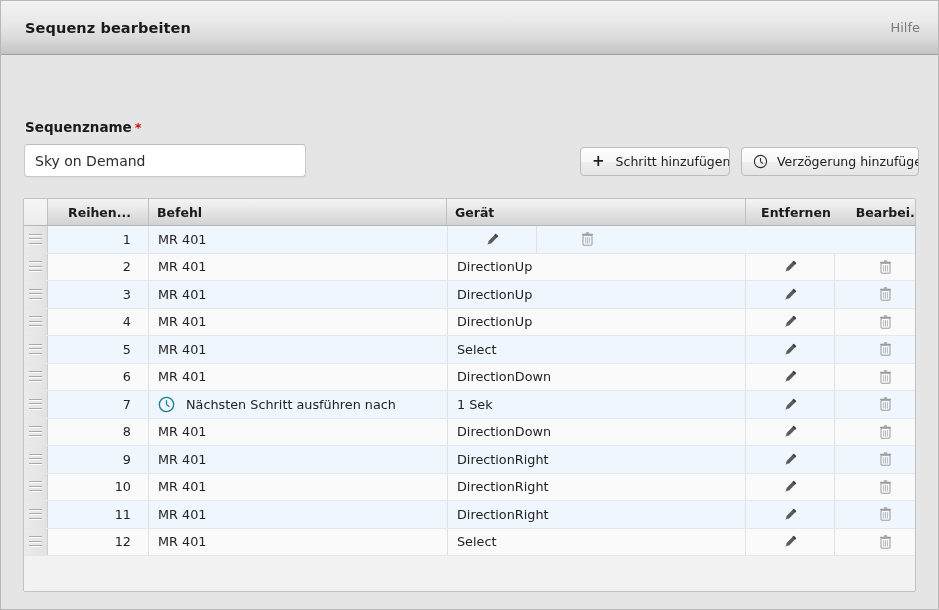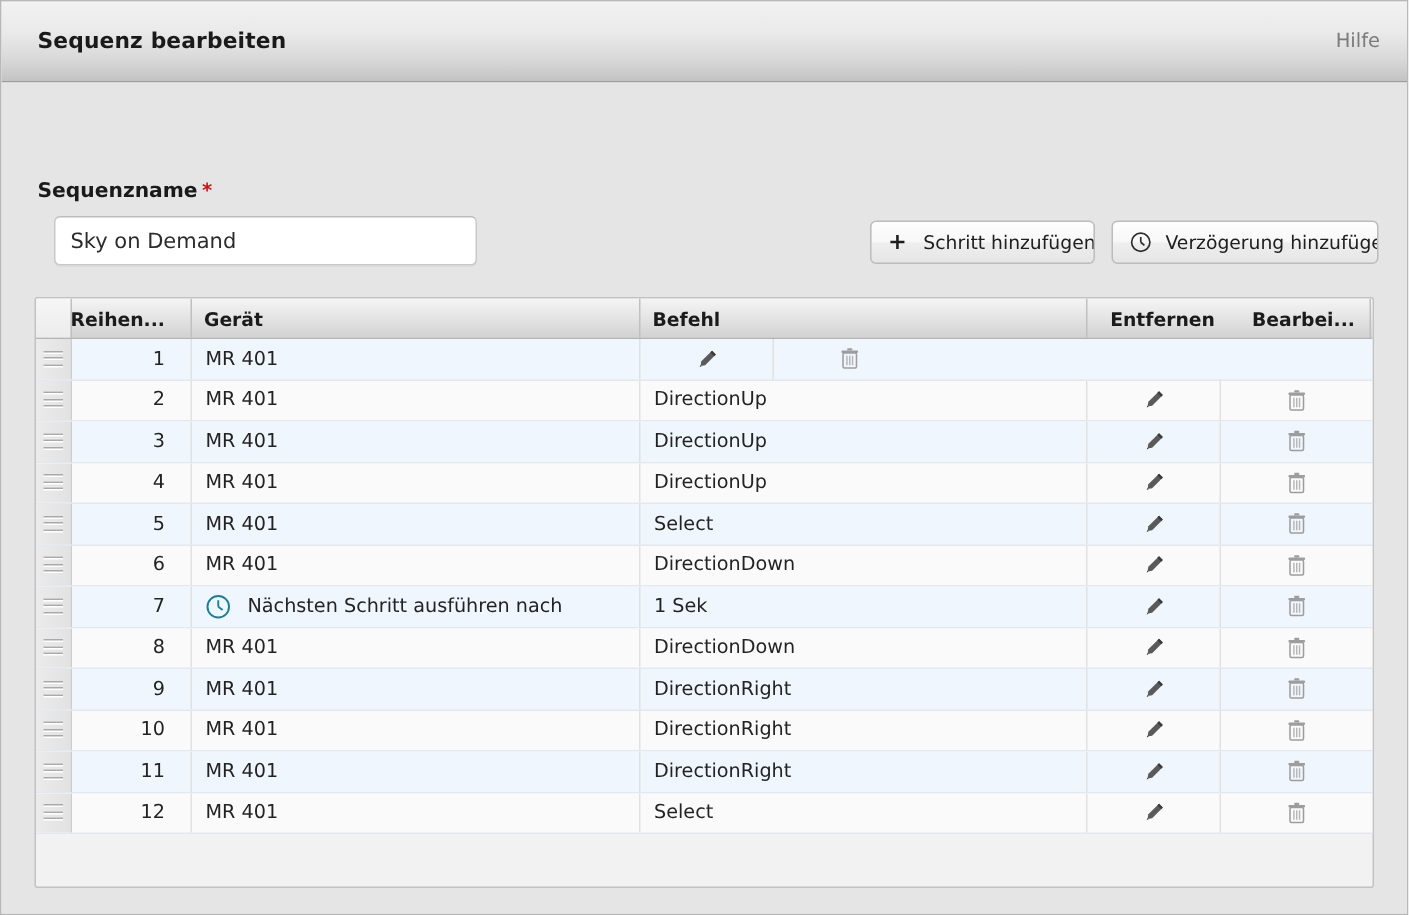--- a/index.html
+++ b/index.html
@@ -70,21 +70,21 @@
     color: #1a1a1a;
   }
   #required-star {
     color: #d01010;
     font-weight: bold;
     font-size: 13px;
     margin-left: 3px;
   }
   #seq-name-input {
     position: absolute;
-    left: 35px;
+    left: 23px;
     top: 89px;
     width: 282px;
     height: 33px;
     box-sizing: border-box;
     border: 1px solid #c9c9c9;
     border-top-color: #bdbdbd;
     border-radius: 4px;
     background: #ffffff;
     font-family: "DejaVu Sans", "Liberation Sans", sans-serif;
     font-size: 14px;
@@ -190,21 +190,21 @@
     align-items: center;
     padding: 0 9px;
     border-right: 1px solid #e1e1e1;
     overflow: hidden;
     white-space: nowrap;
   }
 
   
   .col-handle  { width: 24px; min-width: 24px; padding: 0; justify-content: center;
                  background: linear-gradient(to right, #ebebeb, #e2e2e2); border-right: 1px solid #cdcdcd; }
-  .col-order   { width: 80px; min-width: 80px; justify-content: flex-end; padding-right: 17px; }
+  .col-order   { width: 80px; min-width: 80px; justify-content: flex-end; padding-right: 17px; margin-left: 21px; }
   .col-device  { width: 299px; min-width: 299px; }
   .col-command { width: 298px; min-width: 298px; }
   .col-edit    { width: 89px; min-width: 89px; justify-content: center; }
   .col-remove  { width: 100px; min-width: 100px; justify-content: center; border-right: none; }
 
   
   .drag-handle {
     width: 13px;
     height: 11px;
     display: flex;
@@ -290,22 +290,22 @@
         </svg>
       </span>
       <span>Verzögerung hinzufügen</span>
     </div>
 
     <div id="table-panel">
 
       <div id="grid-header">
         <div class="hcell handle-col col-handle"></div>
         <div class="hcell col-order">Reihen...</div>
+        <div class="hcell col-command">Befehl</div>
         <div class="hcell col-device">Gerät</div>
-        <div class="hcell col-command">Befehl</div>
         <div class="hcell col-remove">Entfernen</div>
         <div class="hcell col-edit">Bearbei...</div>
       </div>
 
       <div id="grid-body">
           <div class="grow odd">
             <div class="gcell col-handle">
               <span class="drag-handle">
                 <i></i>
                 <i></i>

